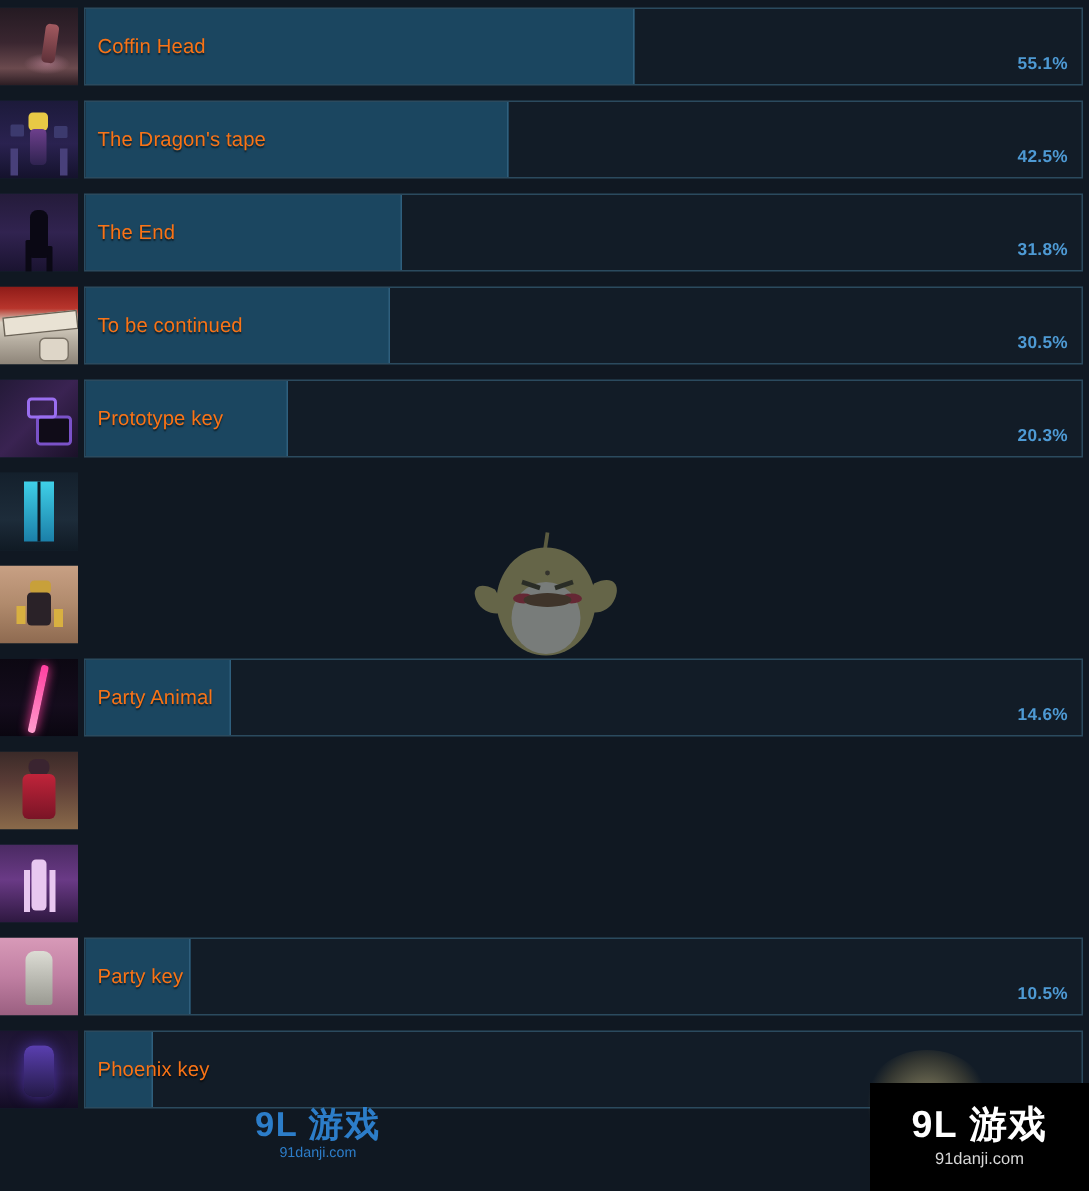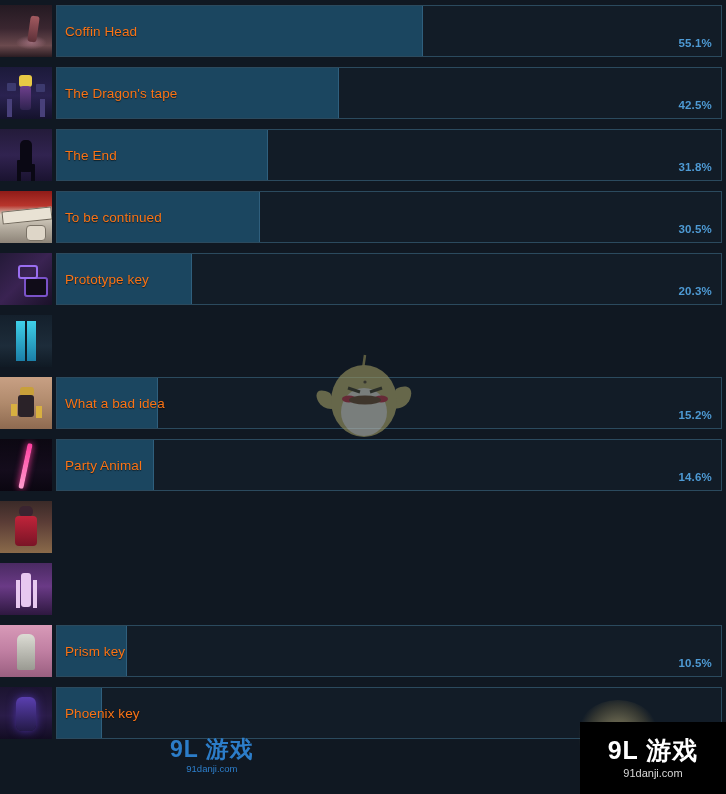--- a/index.html
+++ b/index.html
@@ -334,25 +334,20 @@
     </div>
     <div class="ach-row">
       <div class="ach-thumb">
         <div class="art art-prism"></div>
       </div>
     </div>
     <div class="ach-row">
       <div class="ach-thumb">
         <div class="art art-badidea"></div>
       </div>
-      <div class="ach-track">
-        <div class="ach-fill" style="width: 15.2%;"></div>
-        <div class="ach-name">What a bad idea</div>
-        <div class="ach-pct">15.2%</div>
-      </div>
     </div>
     <div class="ach-row">
       <div class="ach-thumb">
         <div class="art art-party"></div>
       </div>
       <div class="ach-track">
         <div class="ach-fill" style="width: 14.6%;"></div>
         <div class="ach-name">Party Animal</div>
         <div class="ach-pct">14.6%</div>
       </div>
@@ -366,21 +361,21 @@
       <div class="ach-thumb">
         <div class="art art-robots"></div>
       </div>
     </div>
     <div class="ach-row">
       <div class="ach-thumb">
         <div class="art art-master"></div>
       </div>
       <div class="ach-track">
         <div class="ach-fill" style="width: 10.5%;"></div>
-        <div class="ach-name">Prism key</div>
+        <div class="ach-name">Party key</div>
         <div class="ach-pct">10.5%</div>
       </div>
     </div>
     <div class="ach-row">
       <div class="ach-thumb">
         <div class="art art-phoenix"></div>
       </div>
       <div class="ach-track">
         <div class="ach-fill" style="width: 6.8%;"></div>
         <div class="ach-name">Phoenix key</div>

